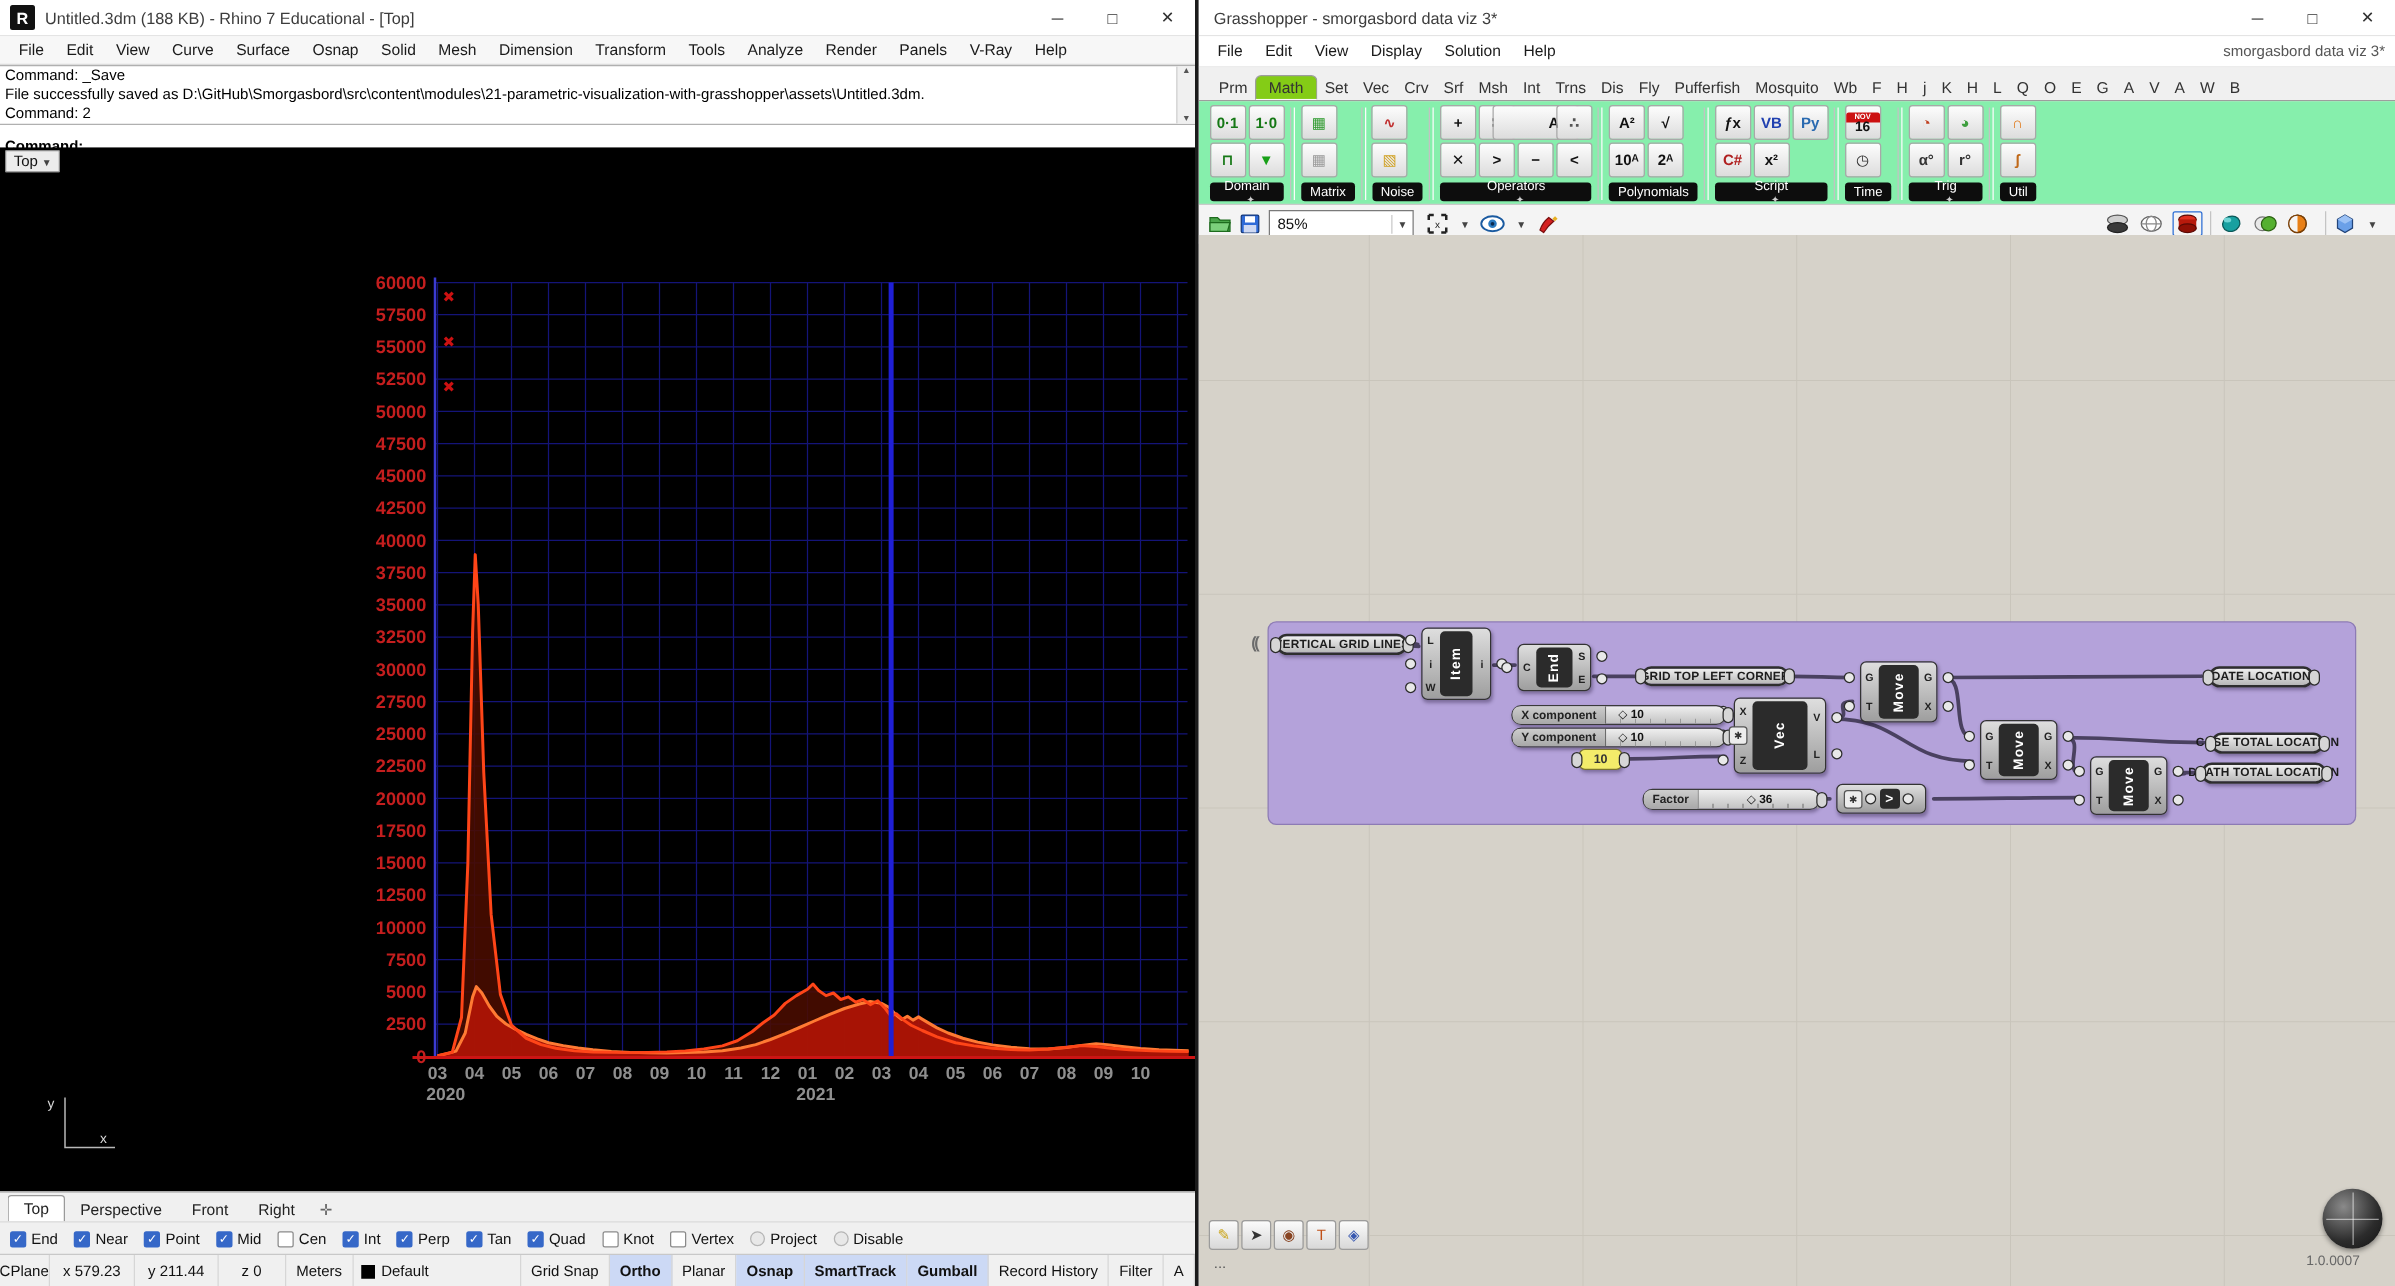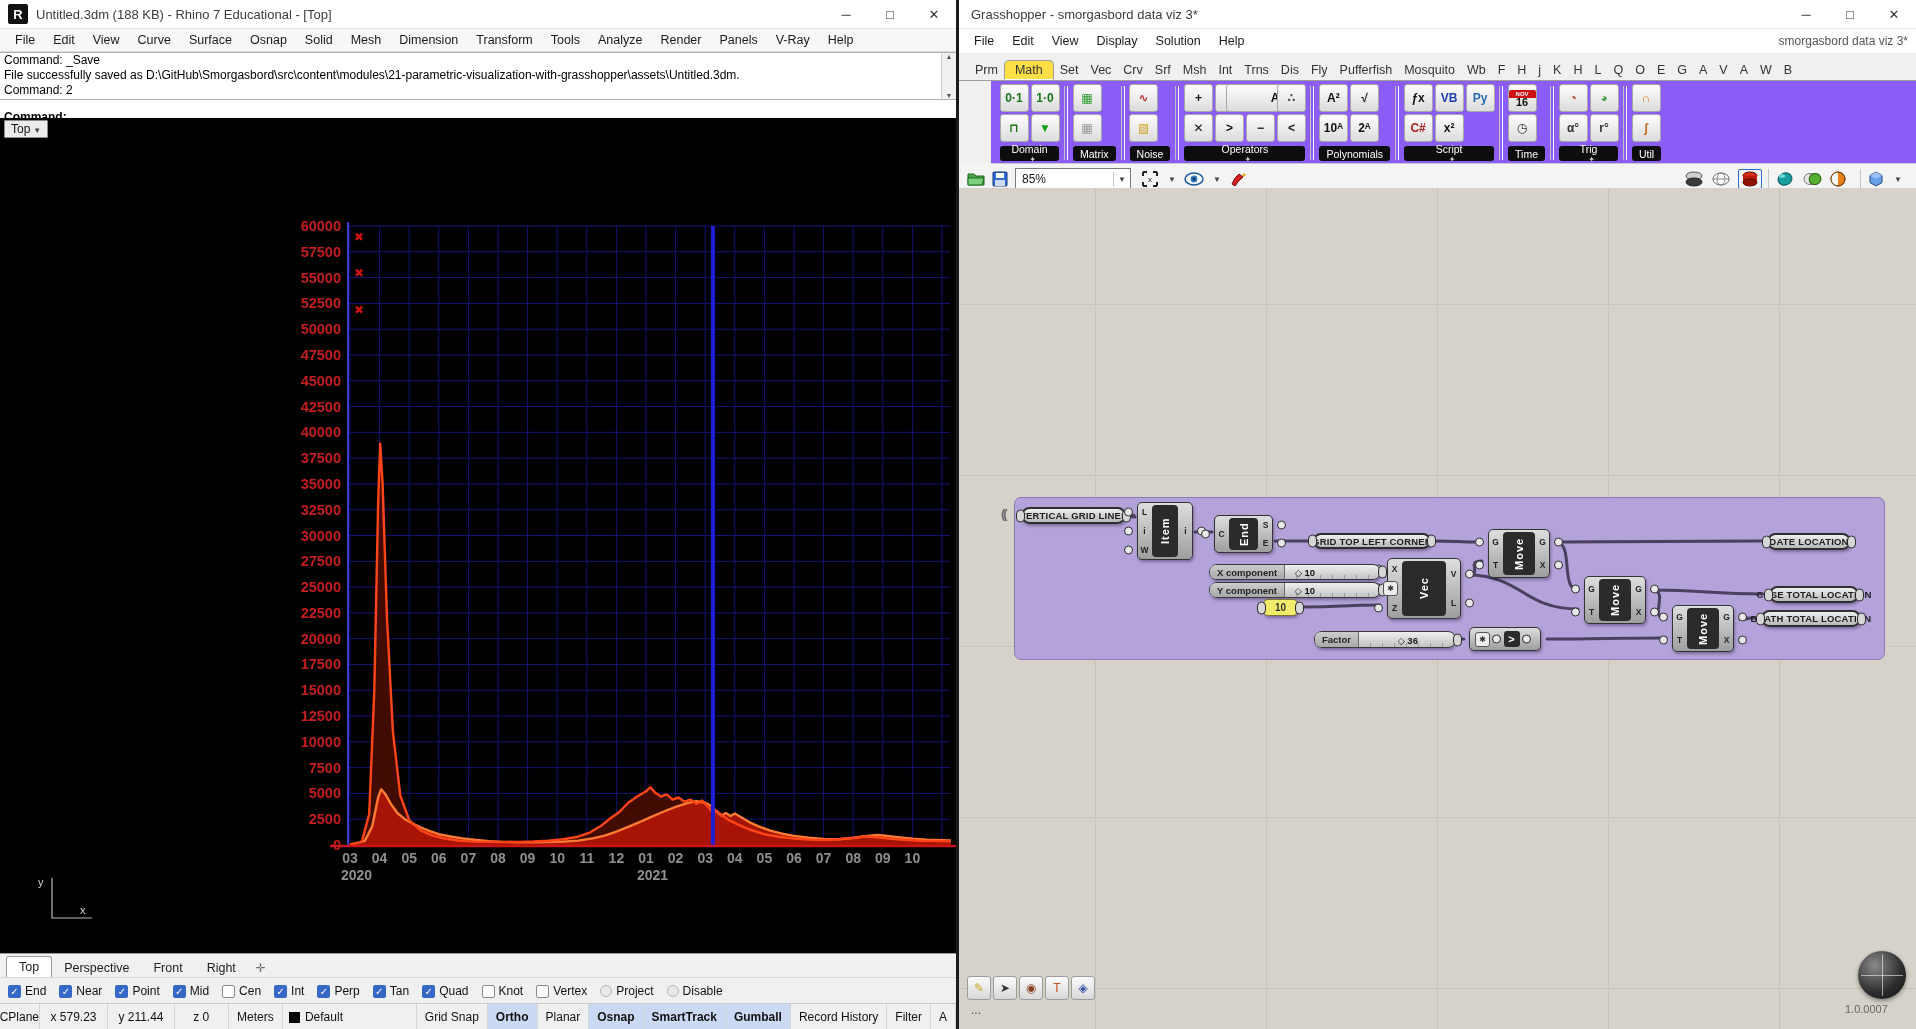--- a/index.html
+++ b/index.html
@@ -41,22 +41,22 @@
   #status-bar{position:absolute;left:0;top:1003px;width:956px;height:26px;background:#f0f0f0;border-top:1px solid #c8c8c8;display:flex;align-items:stretch;font-size:12px;color:#111;}
   .st-cell{display:flex;align-items:center;justify-content:center;border-right:1px solid #d6d6d6;white-space:nowrap;overflow:hidden;}
   .st-cell .swatch{width:11px;height:11px;background:#000;margin-right:5px;flex:none;}
   .st-toggle{padding:0 8px;display:flex;align-items:center;border-right:1px solid #d6d6d6;white-space:nowrap;}
   .st-toggle.active{background:#ccd9f5;font-weight:bold;}
   
   #gh-menubar{height:24px;background:#fff;border-bottom:1px solid #e6e6e6;}
   #gh-doc-label{position:absolute;right:8px;font-size:12px;color:#555;}
   #gh-tabstrip{height:26px;background:#f0f0f0;display:flex;align-items:flex-end;padding-left:10px;border-bottom:1px solid #9d9d9d;}
   .gh-tab{font-size:12.5px;color:#333;padding:3px 6px;white-space:nowrap;}
-  .gh-tab.active{background:#fde047;border:1px solid #9d9d9d;border-bottom:1px solid #fdfdfd;border-radius:5px 5px 0 0;padding:2px 10px;}
-  #gh-ribbon{height:80px;background:#8b5cf6;display:flex;align-items:stretch;padding:2px 0 0 8px;border-bottom:1px solid #c9c9c9;margin-left:32px;}
+  .gh-tab.active{background:#84cc16;border:1px solid #9d9d9d;border-bottom:1px solid #fdfdfd;border-radius:5px 5px 0 0;padding:2px 10px;}
+  #gh-ribbon{height:80px;background:#86efac;display:flex;align-items:stretch;padding:2px 0 0 8px;border-bottom:1px solid #c9c9c9;}
   .rb-group{display:flex;flex-direction:column;margin-right:2px;}
   .rb-icons{flex:1;display:grid;grid-template-rows:29px 29px;grid-auto-flow:column;grid-auto-columns:30px;gap:1px;align-items:center;justify-items:center;}
   .rb-icon{width:27px;height:26px;background:linear-gradient(#fdfdfd,#dcdcdc);border:1px solid #a8a8a8;border-radius:3px;display:flex;align-items:center;justify-content:center;font-size:12px;font-weight:bold;}
   .rb-icon.cal{flex-direction:column;padding:0;font-size:9px;line-height:8px;}
   .rb-icon.cal .cal-top{background:#cc1111;color:#fff;width:100%;text-align:center;font-size:6px;border-radius:2px 2px 0 0;}
   .rb-icon.cal .cal-num{color:#111;font-size:11px;}
   .rb-label{height:15px;margin:1px 1px 2px 1px;background:#0d0d0d;color:#fff;border-radius:3px;font-size:10.5px;display:flex;align-items:center;justify-content:center;padding:0 7px;white-space:nowrap;flex-direction:column;}
   .rb-label .arr{margin-left:6px;font-size:8px;color:#cfcfcf;}
   .rb-sep{width:2px;border-left:1px solid #c2c2c2;border-right:1px solid #fbfbfb;margin:3px 4px 3px 2px;}
   #gh-canvas-toolbar{height:30px;background:#f4f4f4;border-bottom:1px solid #b5b5b5;display:flex;align-items:center;padding:0 8px;position:relative;}

